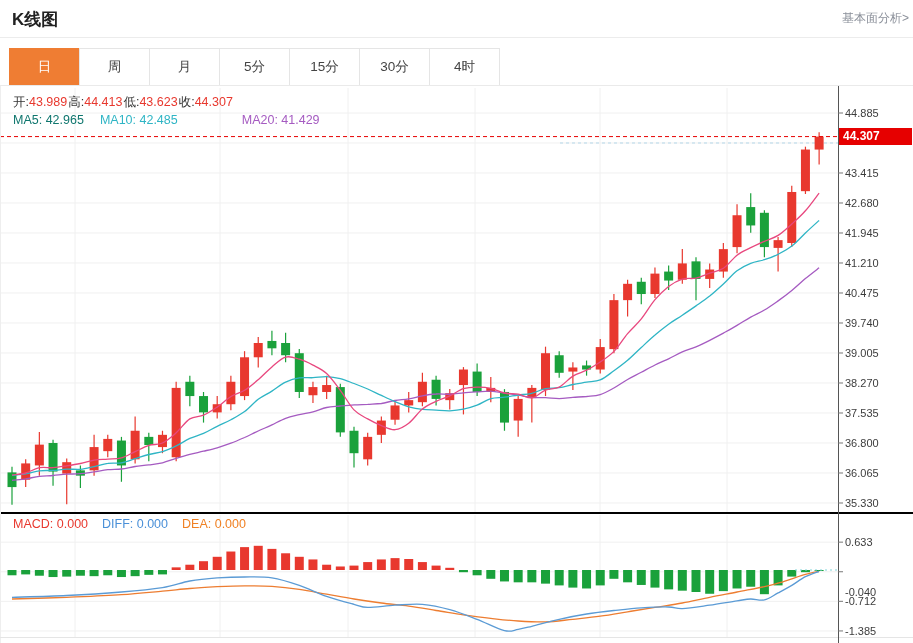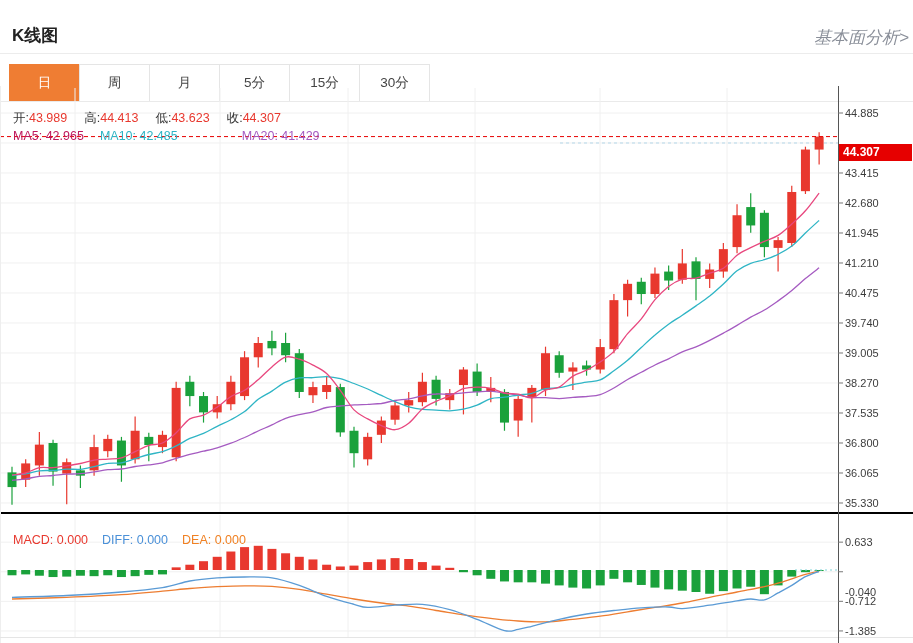--- a/index.html
+++ b/index.html
@@ -1,27 +1,27 @@
 <!DOCTYPE html>
 <html><head>
 <meta charset="utf-8">
 <style>
   html,body{margin:0;padding:0;width:913px;height:643px;overflow:hidden;background:#fff;
     font-family:"Liberation Sans","DejaVu Sans",sans-serif;position:relative;}
-  .abs{position:absolute;margin-top:16px;}
+  .abs{position:absolute;}
   #page-title{left:12px;top:8px;font-size:17px;font-weight:bold;color:#222;}
-  #fund-link{right:4px;top:10px;font-size:17px;color:#8a8f99;cursor:pointer;font-style:italic;}
+  #fund-link{right:4px;top:10px;font-size:12px;color:#8a8f99;cursor:pointer;}
   #title-rule{top:37px;left:0;width:913px;border-top:1px solid #ececec;}
   #tabbar{top:48px;left:10px;display:flex;}
   .tab{width:69px;height:36px;line-height:36px;text-align:center;font-size:13.5px;color:#444;
     background:#fff;border:1px solid #e5e5e5;margin-left:-1px;cursor:pointer;}
   .tab.active{background:#ef7d33;border-color:#ef7d33;color:#fff;}
   #tab-baseline{top:85px;left:0;width:913px;border-top:1px solid #eaeaea;}
   .inforow{display:flex;font-size:12.5px;white-space:nowrap;}
-  #ohlc-row{top:94px;left:13px;gap:17px;justify-content:flex-end;}
+  #ohlc-row{top:94px;left:13px;gap:1px;justify-content:flex-end;}
   #ohlc-row .lbl{color:#333;}
   #ohlc-row .val{color:#e8382e;}
   #ma-row{top:113px;left:13px;gap:16px;}
   #macd-row{top:517px;left:13px;gap:14px;}
   .axis-label{position:absolute;left:845px;transform:translateY(-50%);font-size:11px;color:#3c3c3c;}
   #price-badge{left:839px;top:128px;width:73px;height:17px;background:#e60000;color:#fff;
     font-size:12px;font-weight:bold;line-height:17px;padding-left:4px;box-sizing:border-box;}
   svg{position:absolute;left:0;top:0;}
 </style>
 </head>
@@ -31,20 +31,21 @@
 <div class="abs" id="fund-link">基本面分析&gt;</div>
 <div class="abs" id="title-rule"></div>
 
 <div class="abs" id="tabbar">
     <div class="tab active">日</div>
     <div class="tab">周</div>
     <div class="tab">月</div>
     <div class="tab">5分</div>
     <div class="tab">15分</div>
     <div class="tab">30分</div>
+    <div class="tab">4时</div>
   </div>
 <div class="abs" id="tab-baseline"></div>
 
 <svg id="chart-svg" width="913" height="643">
     <line x1="0" y1="113" x2="838" y2="113" stroke="#f0f0f0" stroke-width="1"></line>
     <line x1="0" y1="142.99975999999998" x2="838" y2="142.99975999999998" stroke="#f0f0f0" stroke-width="1"></line>
     <line x1="0" y1="172.99951999999996" x2="838" y2="172.99951999999996" stroke="#f0f0f0" stroke-width="1"></line>
     <line x1="0" y1="202.99927999999994" x2="838" y2="202.99927999999994" stroke="#f0f0f0" stroke-width="1"></line>
     <line x1="0" y1="232.99903999999992" x2="838" y2="232.99903999999992" stroke="#f0f0f0" stroke-width="1"></line>
     <line x1="0" y1="262.9987999999999" x2="838" y2="262.9987999999999" stroke="#f0f0f0" stroke-width="1"></line>
@@ -283,21 +284,21 @@
     <line x1="838" y1="630.94" x2="843" y2="630.94" stroke="#777"></line>
   </svg>
 
 <div class="abs inforow" id="ohlc-row">
     <span><span class="lbl">开:</span><span class="val">43.989</span></span>
     <span><span class="lbl">高:</span><span class="val">44.413</span></span>
     <span><span class="lbl">低:</span><span class="val">43.623</span></span>
     <span><span class="lbl">收:</span><span class="val">44.307</span></span>
   </div>
 <div class="abs inforow" id="ma-row">
-    <span style="color: #be185d;">MA5: 42.965</span>
+    <span style="color: #0f766e;">MA5: 42.965</span>
     <span style="color: rgb(47, 181, 197);">MA10: 42.485</span>
     <span style="color: rgb(165, 91, 193); padding-left: 48px;">MA20: 41.429</span>
   </div>
 <div class="abs inforow" id="macd-row">
     <span style="color: rgb(232, 56, 46);">MACD: 0.000</span>
     <span style="color: rgb(74, 144, 216);">DIFF: 0.000</span>
     <span style="color: rgb(240, 129, 35);">DEA: 0.000</span>
   </div>
 
 <div id="axis-labels">

